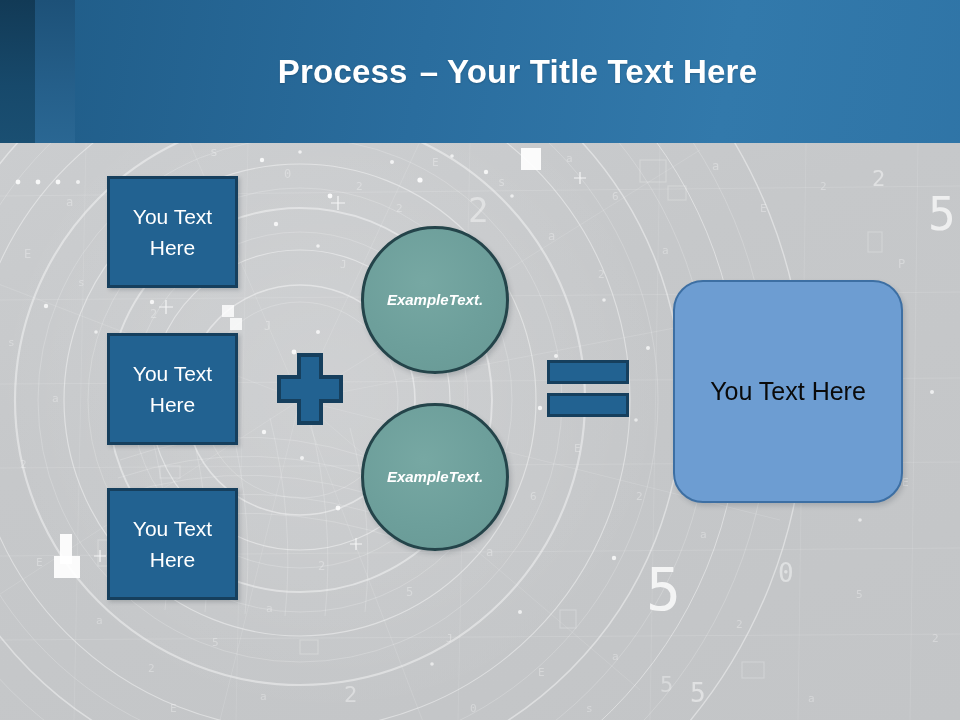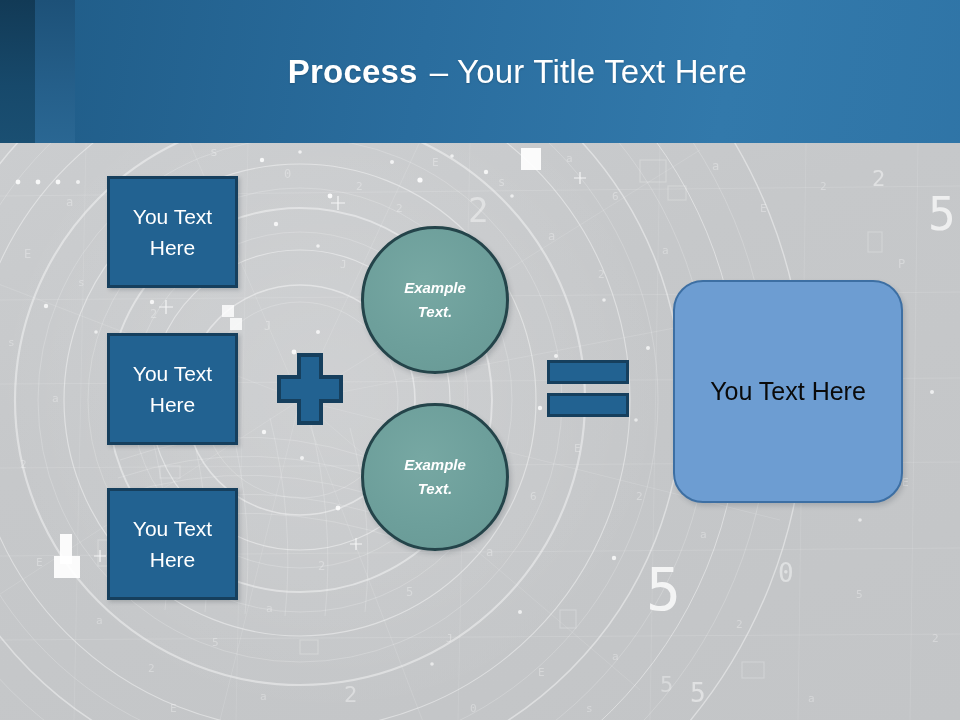--- a/index.html
+++ b/index.html
@@ -60,21 +60,21 @@
     display: flex;
     align-items: center;
     justify-content: center;
     color: #ffffff;
     font-size: 33px;
     letter-spacing: 0.2px;
     white-space: nowrap;
     text-shadow: 0 1px 2px rgba(0,0,0,0.18);
   }
   #header-title .strong { font-weight: bold; }
-  #header-title .rest { font-weight: normal; margin-left: 12px; }
+  #header-title .rest { font-weight: bold; margin-left: 12px; }
 
   
   .left-box {
     position: absolute;
     width: 131px;
     height: 112px;
     background: #226291;
     border: 3px solid #163f5d;
     box-sizing: border-box;
     display: flex;
@@ -102,21 +102,21 @@
   
   .circle {
     position: absolute;
     width: 148px;
     height: 148px;
     border-radius: 50%;
     background: radial-gradient(circle at 42% 38%, #77a8a3 0%, #6d9f9b 55%, #679894 100%);
     border: 3px solid #24444a;
     box-sizing: border-box;
     display: flex;
-    flex-direction: column;
+    flex-direction: row;
     align-items: center;
     justify-content: center;
     text-align: center;
     color: #ffffff;
     font-size: 15px;
     font-weight: bold;
     font-style: italic;
     line-height: 24px;
     box-shadow: 2px 3px 5px rgba(40,50,60,0.20);
   }

